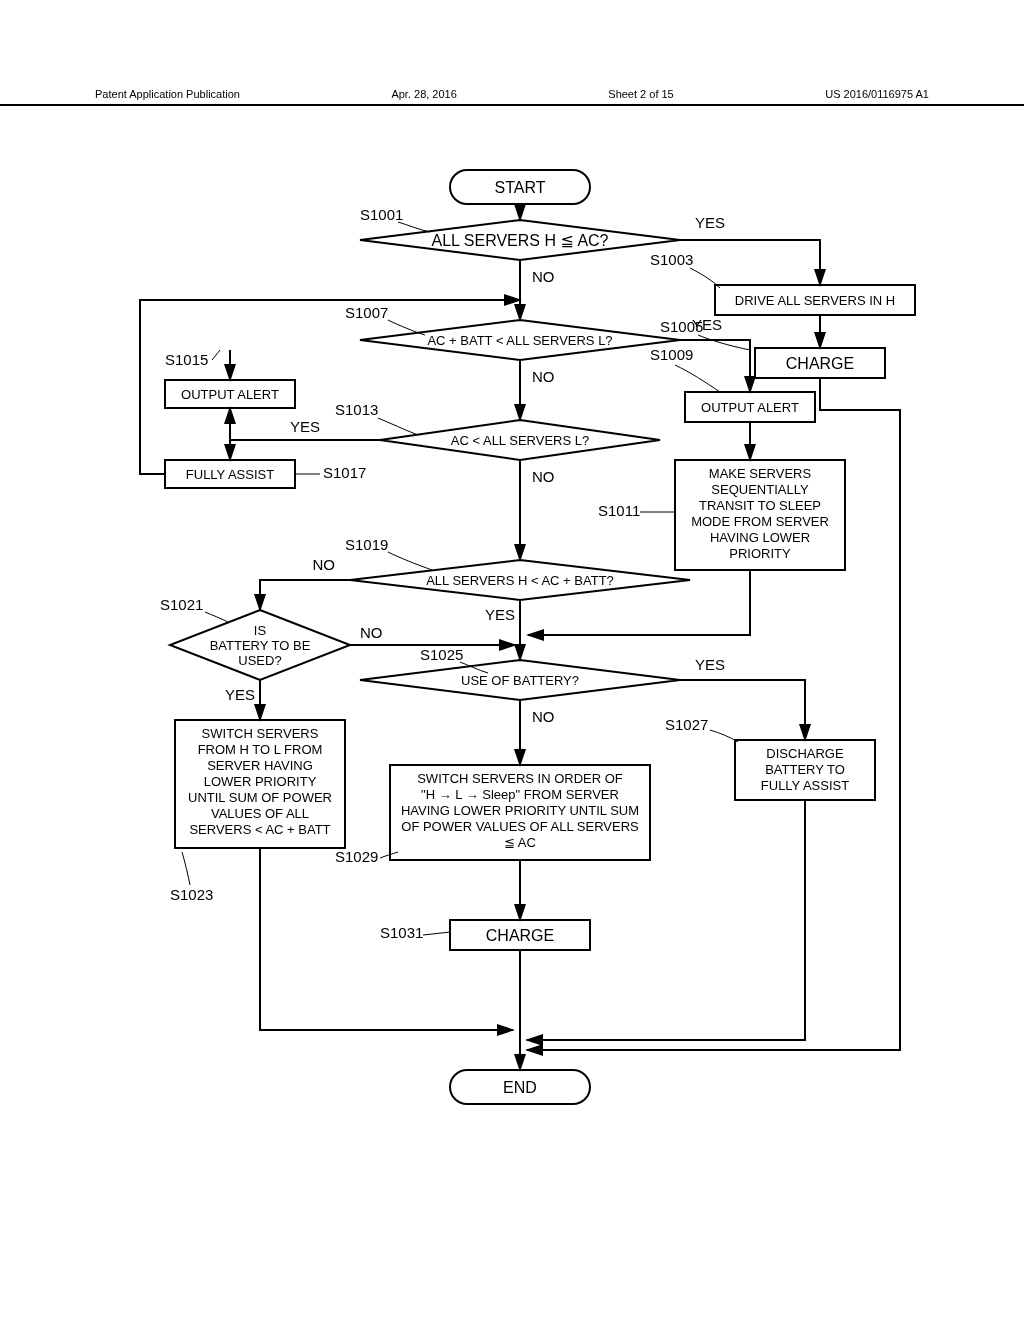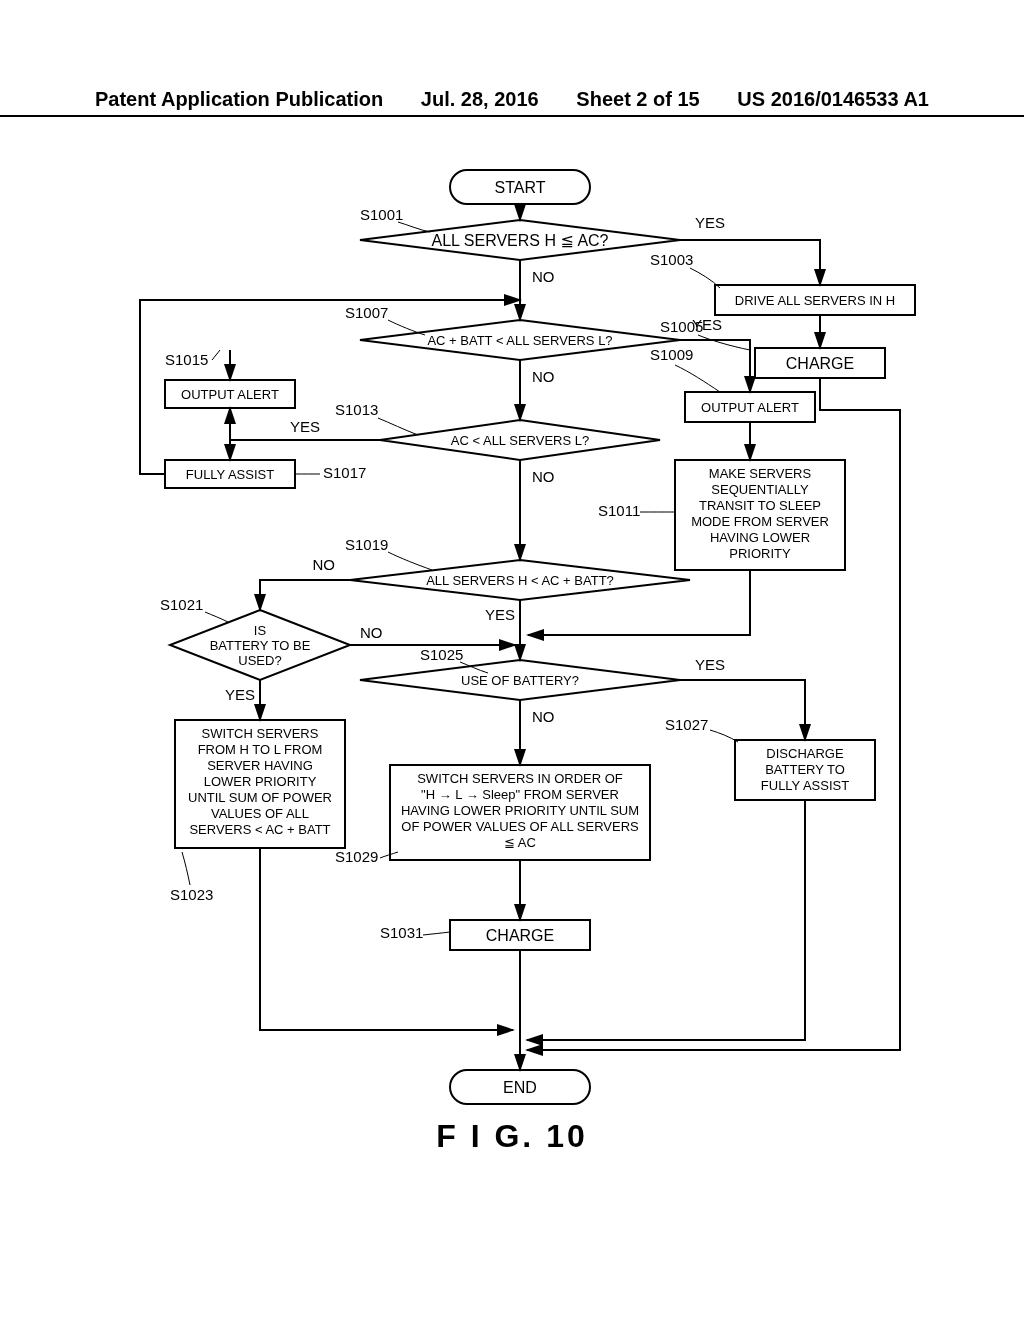--- a/index.html
+++ b/index.html
@@ -16,22 +16,22 @@
     width: 1024px;
     height: 1320px;
   }
   .header {
     position: absolute;
     top: 88px;
     left: 0;
     width: 1024px;
     border-bottom: 2px solid #000;
     display: flex;
-    font-size: 20px;
-    font-weight: bold;
+    font-size: 11px;
+    font-weight: normal;
     padding: 0 95px 4px 95px;
     box-sizing: border-box;
     justify-content: space-between;
   }
   .header span { white-space: nowrap; }
   .fig-caption {
     position: absolute;
     bottom: 165px;
     left: 0;
     width: 1024px;
@@ -54,23 +54,23 @@
   .flow { fill:none; stroke:#000; stroke-width:2; }
   .lead { fill:none; stroke:#000; stroke-width:1; }
 </style>
 </head>
 <body>
 
 <div class="page">
 
   <div class="header">
     <span>Patent Application Publication</span>
-    <span>Jul. 28, 2016</span>
+    <span>Apr. 28, 2016</span>
     <span>Sheet 2 of 15</span>
-    <span>US 2016/0146533 A1</span>
+    <span>US 2016/0116975 A1</span>
   </div>
 
   <svg width="800" height="960">
     <defs>
       <marker id="arr" markerWidth="10" markerHeight="10" refX="8" refY="3" orient="auto" markerUnits="strokeWidth">
         <path d="M0,0 L0,6 L9,3 z" fill="#000"></path>
       </marker>
     </defs>
 
     <rect class="term" x="330" y="10" width="140" height="34" rx="17" ry="17"></rect>
@@ -224,15 +224,14 @@
     <text class="lbl" x="260" y="778">S1031</text>
     <path class="lead" d="M303 775 C 312 774 322 773 330 772"></path>
 
     <path class="flow" d="M400 790 L400 910" marker-end="url(#arr)"></path>
 
     <rect class="term" x="330" y="910" width="140" height="34" rx="17" ry="17"></rect>
     <text class="txt" x="400" y="933" text-anchor="middle">END</text>
 
   </svg>
 
-  <div class="fig-caption">F I G.   10</div>
 
 </div>
 
 </body></html>

